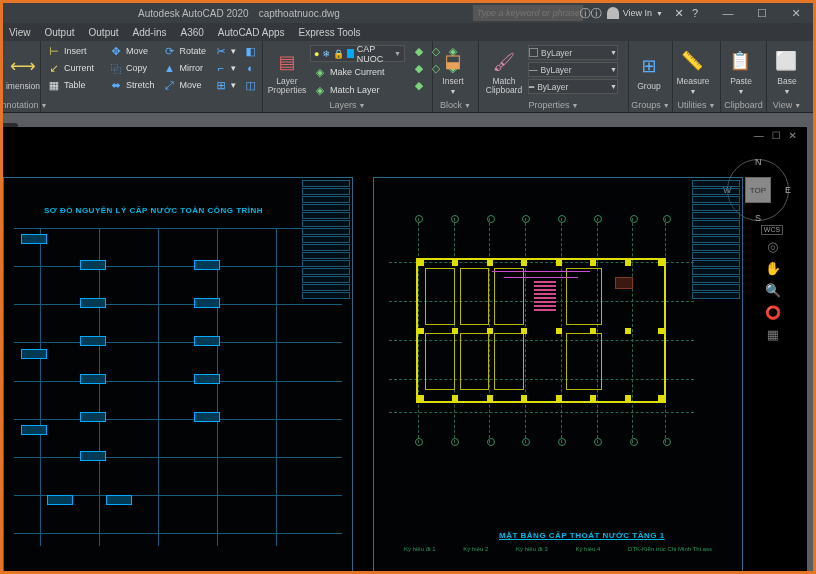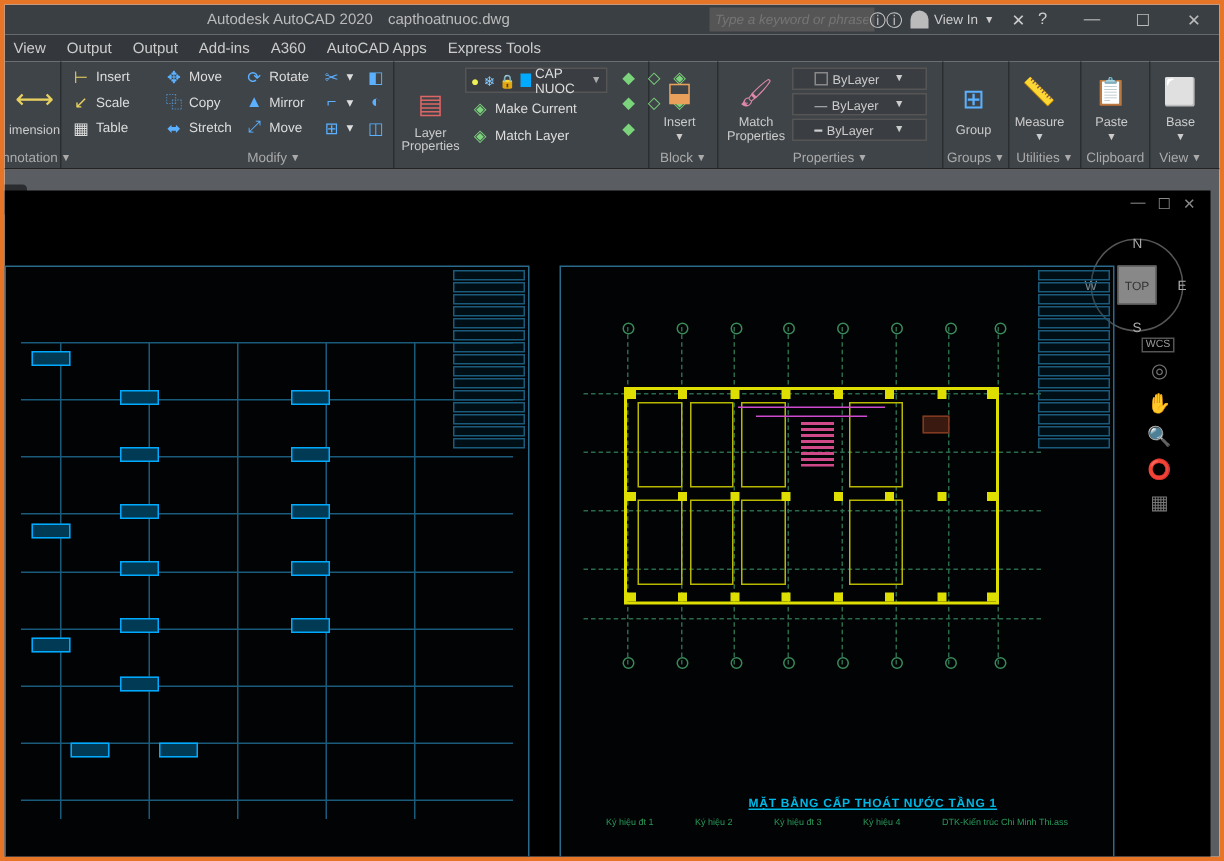--- a/index.html
+++ b/index.html
@@ -27,21 +27,21 @@
 .panel-label { height:14px; text-align:center; color:#aaa; font-size:9px; display:flex; justify-content:center; align-items:center; gap:2px; }
 .panel-label .tri { font-size:7px; }
 .col { display:flex; flex-direction:column; gap:1px; }
 .rb { display:flex; align-items:center; gap:3px; height:16px; padding:0 3px; color:#ddd; font-size:9px; white-space:nowrap; }
 .rb .ic { width:14px; height:14px; display:flex; align-items:center; justify-content:center; font-size:11px; }
 .bigbtn { width:34px; display:flex; flex-direction:column; align-items:center; justify-content:center; color:#ccc; font-size:8.5px; gap:2px; padding:2px 2px 0; }
 .bigbtn .bigic { width:26px; height:26px; display:flex; align-items:center; justify-content:center; font-size:18px; }
 .layer-combo { width:95px; height:17px; background:#3a3e42; border:1px solid #555; display:flex; align-items:center; padding:0 3px; gap:3px; color:#ddd; font-size:9px; }
 .layer-combo .sw { width:9px; height:9px; background:#0af; }
 .layer-combo .arrow { margin-left:auto; font-size:7px; color:#aaa; }
-.prop-combo { width:90px; height:15px; background:#3a3e42; border:1px solid #555; display:flex; align-items:center; padding:0 14px; font-size:8.5px; color:#ccc; }
+.prop-combo { width:90px; height:15px; background:#3a3e42; border:1px solid #555; display:flex; align-items:center; padding:0 0; font-size:8.5px; color:#ccc; }
 .prop-combo .sw2 { width:9px; height:9px; border:1px solid #888; margin-right:3px; }
 .prop-combo .arrow { margin-left:auto; font-size:7px; }
 .ic-blue { color:#5bb0ff; }
 .ic-green { color:#7bd47b; }
 .ic-orange { color:#e8a05a; }
 .ic-yellow { color:#e8d060; }
 
 
 .draw-wrap { position:relative; height:462px; background:#5a5e62; }
 .tab-strip { position:absolute; top:10px; left:0; width:15px; height:20px; background:#2a2c2f; border-radius:0 3px 3px 0; }
@@ -141,21 +141,21 @@
 
   <div class="panel" style="width:62px;border-right:none">
     <div class="panel-body">
       <div class="col">
         <div class="rb">
             <span class="ic ic-yellow">⊢</span>
             <span>Insert</span>
           </div>
         <div class="rb">
             <span class="ic ic-yellow">↙</span>
-            <span>Scale</span>
+            <span>Current</span>
           </div>
         <div class="rb">
             <span class="ic">▦</span>
             <span>Table</span>
           </div>
       </div>
     </div>
     <div class="panel-label"></div>
   </div>
 
@@ -208,24 +208,20 @@
             <span class="ic ic-blue">◧</span>
           </div>
         <div class="rb">
             <span class="ic ic-blue">◐</span>
           </div>
         <div class="rb">
             <span class="ic ic-blue">◫</span>
           </div>
       </div>
     </div>
-    <div class="panel-label">
-        <span>Modify</span>
-        <span class="tri">▼</span>
-      </div>
   </div>
 
   <div class="panel" style="width:170px">
     <div class="panel-body">
       <div class="bigbtn" style="width:42px">
         <div class="bigic" style="color:#d66">▤</div>
         <span style="white-space:pre-line;text-align:center;line-height:1">Layer
 Properties</span>
       </div>
       <div class="col" style="gap:2px;margin-top:2px">
@@ -255,20 +251,24 @@
         <div class="rb">
             <span class="ic ic-green">◆</span>
             <span class="ic ic-green">◇</span>
             <span class="ic ic-green">◈</span>
           </div>
         <div class="rb">
             <span class="ic ic-green">◆</span>
           </div>
       </div>
     </div>
+    <div class="panel-label">
+        <span>Layers</span>
+        <span class="tri">▼</span>
+      </div>
   </div>
 
   <div class="panel" style="width:46px">
     <div class="panel-body">
       <div class="bigbtn">
         <div class="bigic ic-orange">⬓</div>
         <span>Insert</span>
         <span style="font-size:7px">▼</span>
       </div>
     </div>
@@ -276,21 +276,21 @@
         <span>Block</span>
         <span class="tri">▼</span>
       </div>
   </div>
 
   <div class="panel" style="width:150px">
     <div class="panel-body">
       <div class="bigbtn" style="width:44px">
         <div class="bigic" style="color:#d8a">🖌</div>
         <span style="white-space:pre-line;line-height:1;text-align:center">Match
-Properties</span>
+Clipboard</span>
       </div>
       <div class="col" style="gap:2px;margin-top:2px">
         <div class="prop-combo">
             <span class="sw2"></span>
             <span>ByLayer</span>
             <span class="arrow">▼</span>
           </div>
         <div class="prop-combo">
             <span style="margin-right:3px">—</span>
             <span>ByLayer</span>
@@ -384,20 +384,21 @@
     <div class="wcs">WCS</div>
     <div class="nav-tools">
       <div>◎</div>
       <div>✋</div>
       <div>🔍</div>
       <div>⭕</div>
       <div>▦</div>
     </div>
 
     <div class="sheet sheet1">
+      <div class="stitle">SƠ ĐỒ NGUYÊN LÝ CẤP NƯỚC TOÀN CÔNG TRÌNH</div>
       <div class="titleblock">
         <div></div>
           <div></div>
           <div></div>
           <div></div>
           <div></div>
           <div></div>
           <div></div>
           <div></div>
           <div></div>

